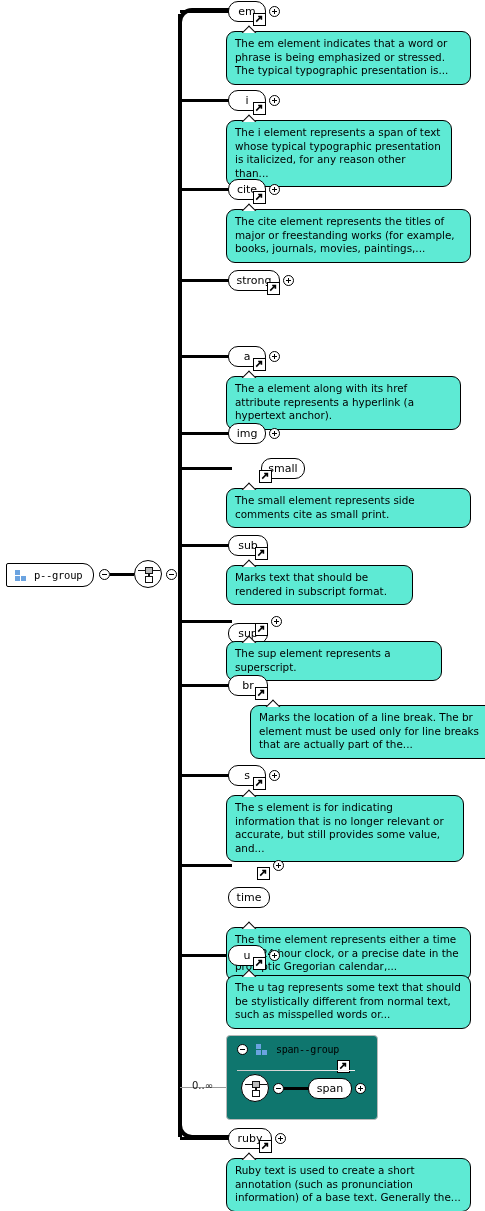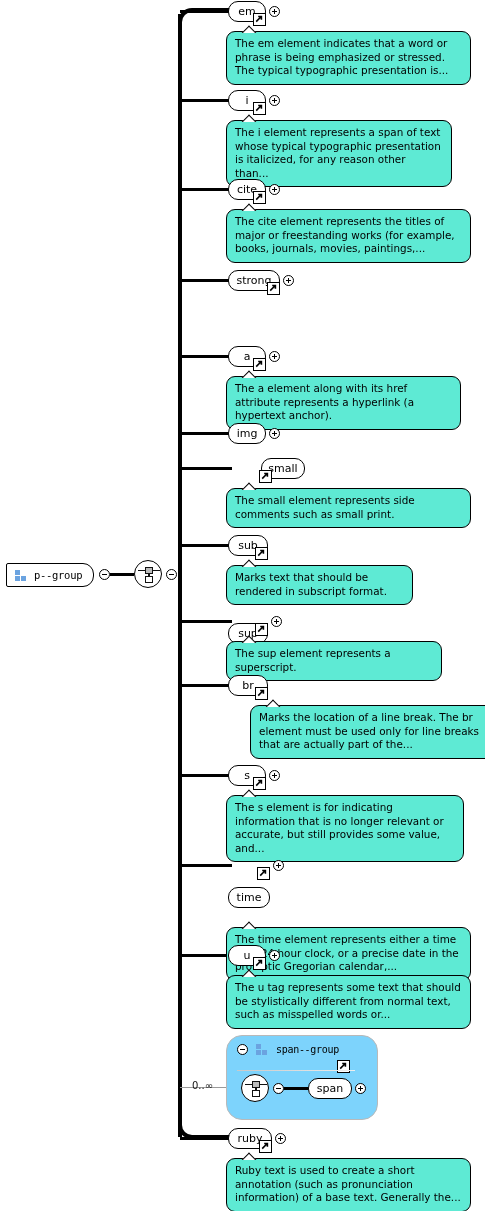--- a/index.html
+++ b/index.html
@@ -202,22 +202,22 @@
     background: #fff;
     border-left: 1.3px solid #000;
     border-top: 1.3px solid #000;
     transform: rotate(45deg);
   }
 
   
   .subgroup {
     position: absolute;
     border: 1.4px solid #b9b9b9;
-    border-radius: 16px;
-    background: #7dd3fc;
+    border-radius: 4px;
+    background: #0f766e;
   }
   .subgroup-head {
     position: absolute;
     left: 10px; top: 8px;
     display: flex;
     align-items: center;
     gap: 8px;
   }
   .subgroup-divider {
     position: absolute;
@@ -336,21 +336,21 @@
   <div class="circ plus" style="left:269px; top:428px;"></div>
 
   <div class="elem" style="left:228px; top:458px; width:44px;margin-left:33px;">
       <span>small</span>
     </div>
   <div class="doc-badge" style="left:259px; top:470px;">
       <svg width="10" height="10" viewBox="0 0 10 10">
         <path d="M2.2 7.6 L7 2.8 M4.2 2.5 H7.4 V5.7" stroke="#000" stroke-width="1.6" fill="none"></path>
       </svg>
     </div>
-  <div class="note" style="left:226px; top:488px; width:245px;"><span class="tail"></span><span>The small element represents side comments such as small print.</span></div>
+  <div class="note" style="left:226px; top:488px; width:245px;"><span class="tail"></span><span>The small element represents side comments cite as small print.</span></div>
 
   <div class="elem" style="left:228px; top:535px; width:40px;">
       <span>sub</span>
     </div>
   <div class="doc-badge" style="left:255px; top:547px;">
       <svg width="10" height="10" viewBox="0 0 10 10">
         <path d="M2.2 7.6 L7 2.8 M4.2 2.5 H7.4 V5.7" stroke="#000" stroke-width="1.6" fill="none"></path>
       </svg>
     </div>
   <div class="note" style="left:226px; top:565px; width:187px;"><span class="tail"></span><span>Marks text that should be rendered in subscript format.</span></div>

